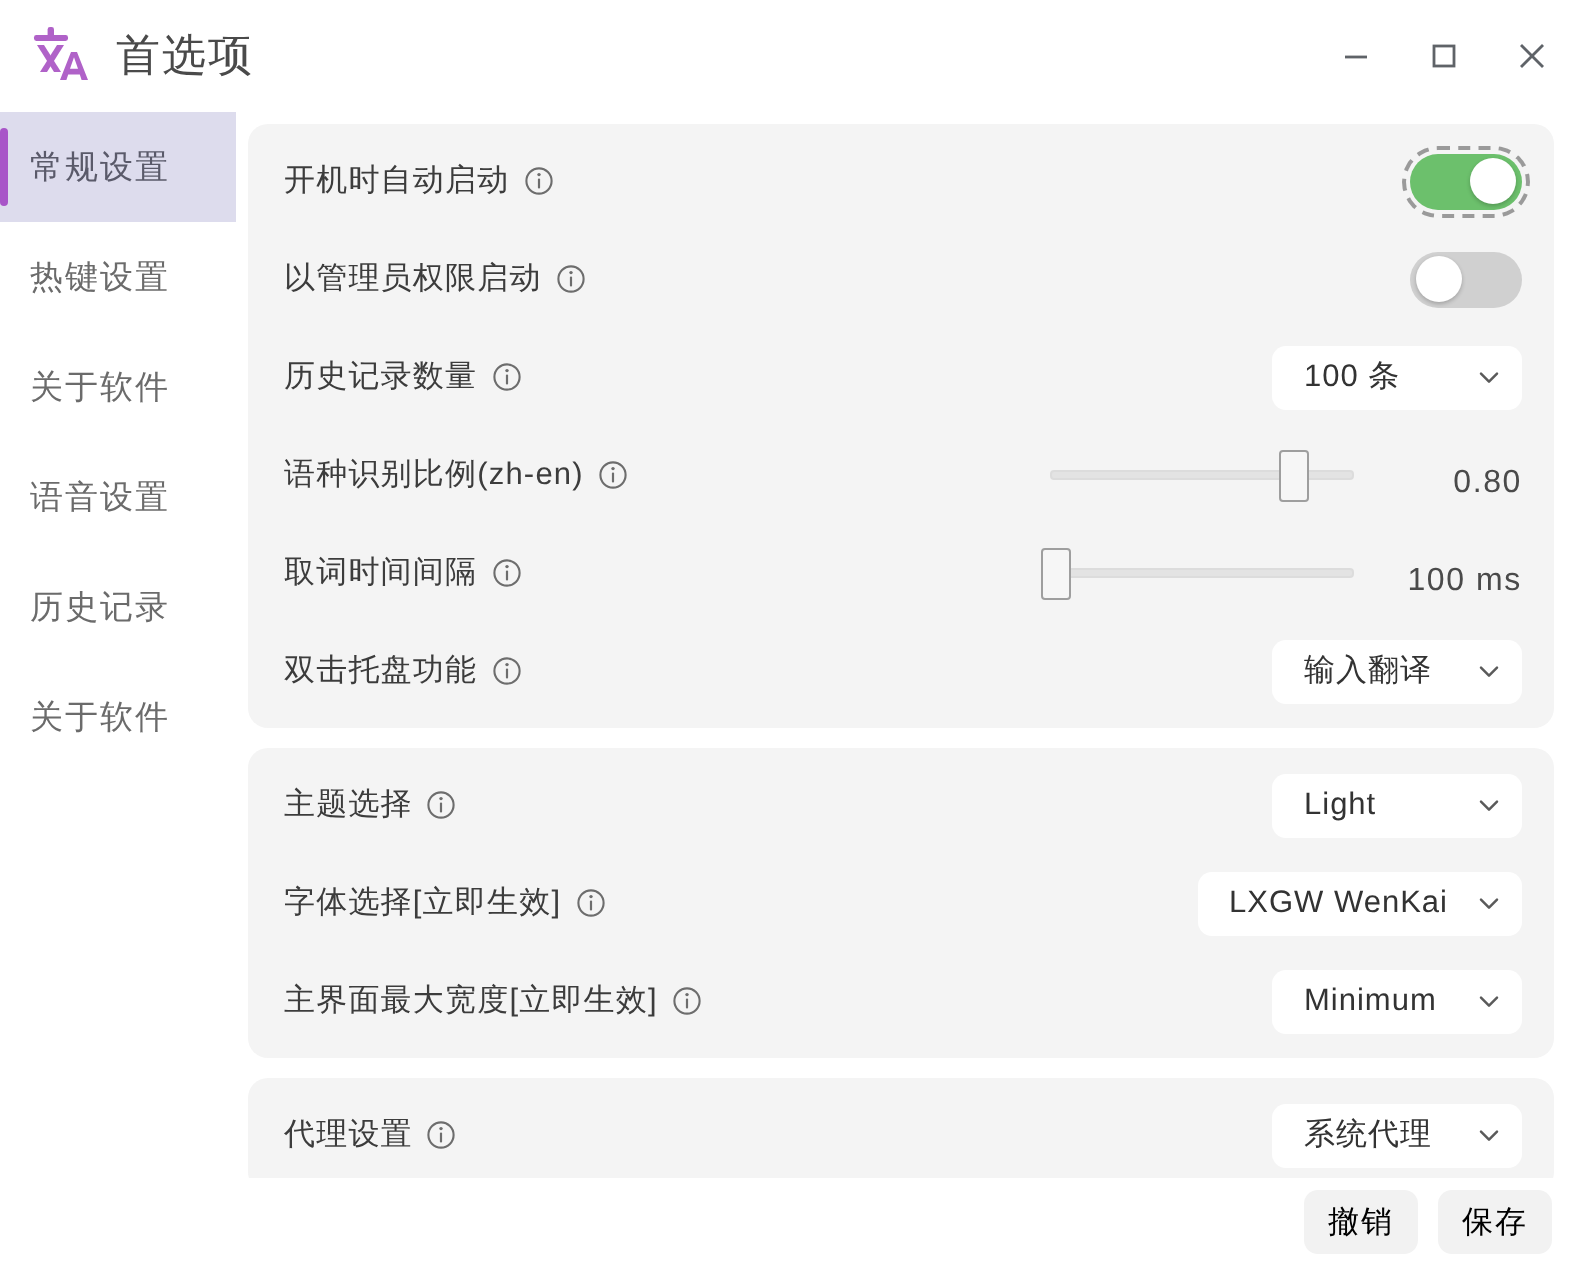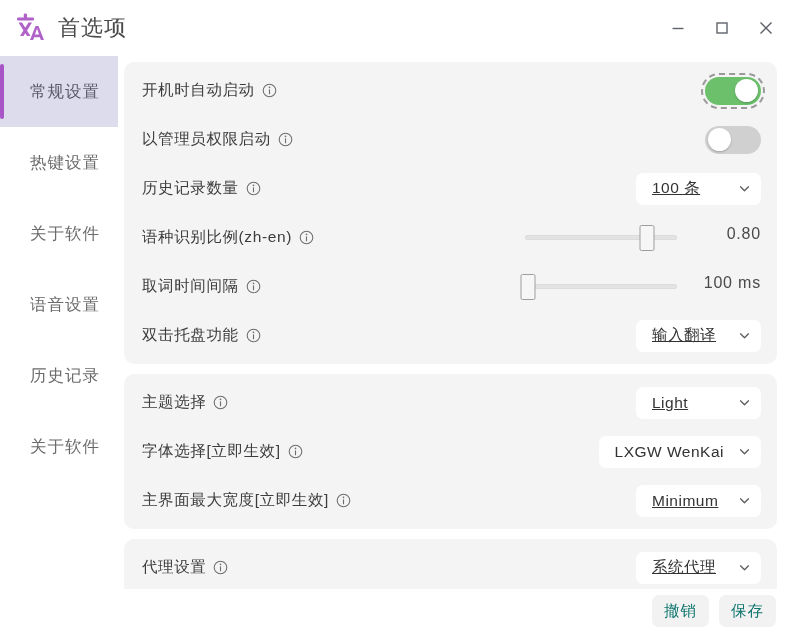--- a/index.html
+++ b/index.html
@@ -62,24 +62,24 @@
   }
 
   .sidebar {
     width: 118px;
     flex: 0 0 118px;
     background: #ffffff;
     padding-top: 0px;
   }
   .side-item {
     position: relative;
-    height: 71px;
-    display: flex;
-    align-items: center;
-    padding-left: 30px;
+    height: 55px;
+    display: flex;
+    align-items: center;
+    padding-left: 15px;
     font-size: 16.5px;
     color: #6b6b6b;
     letter-spacing: 1px;
     cursor: default;
     white-space: nowrap;
   }
   .side-item.active {
     background: #dddced;
     color: #5a5a6a;
   }
@@ -176,27 +176,27 @@
     letter-spacing: 0.5px;
   }
   .dropdown .dd-val { flex: 1 1 auto; }
   .dropdown .caret {
     margin-left: 14px;
     color: #5a5a5a;
     display: flex;
     align-items: center;
     flex: 0 0 auto;
   }
-  .dropdown.w-narrow { min-width: 125px; text-decoration: underline; }
+  .dropdown.w-narrow { min-width: 125px; }
   .dropdown.w-wide   { min-width: 148px; }
 
   
   .slider-wrap {
     display: flex;
-    align-items: flex-start;
+    align-items: flex-end;
     margin-left: auto;
   }
   .slider {
     position: relative;
     width: 152px;
     height: 26px;
     display: flex;
     align-items: center;
     cursor: default;
   }
@@ -238,21 +238,21 @@
     position: relative;
     z-index: 3;
   }
   .foot-btn {
     min-width: 56px;
     height: 32px;
     background: #f2f2f2;
     border: none;
     border-radius: 7px;
     font-size: 15.5px;
-    color: #0f766e;
+    color: #000000;
     font-family: Liberation Serif, serif;
     letter-spacing: 1px;
     cursor: default;
     padding: 0 12px;
     text-align: right;
   }
 </style>
 </head>
 <body>
 

